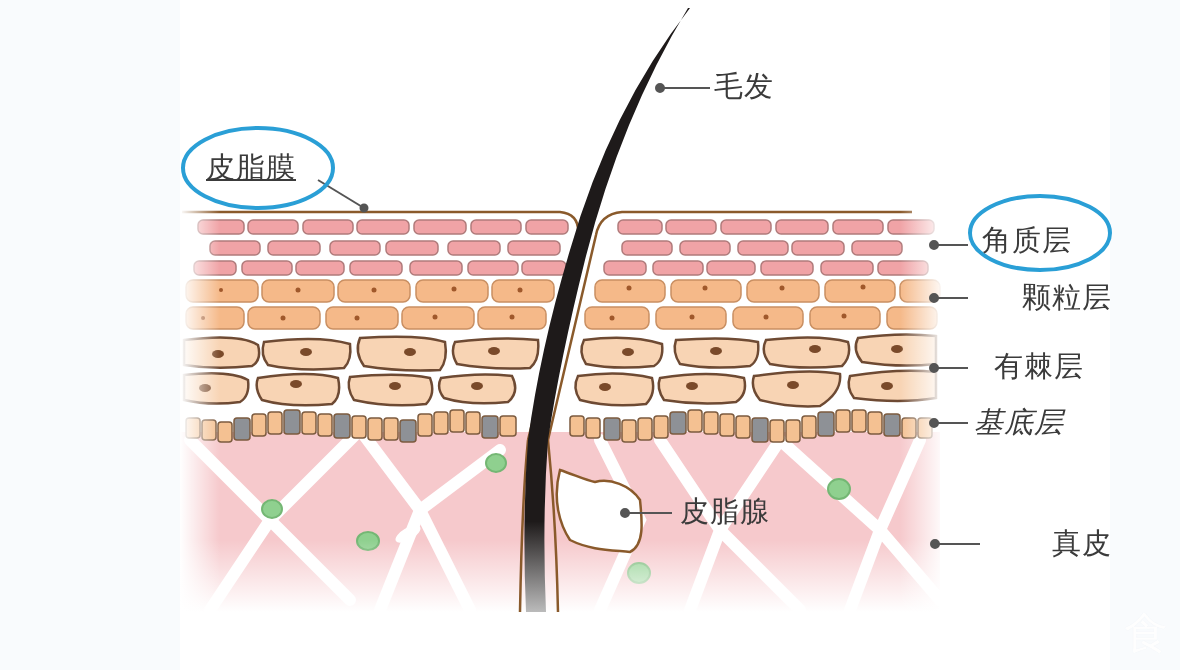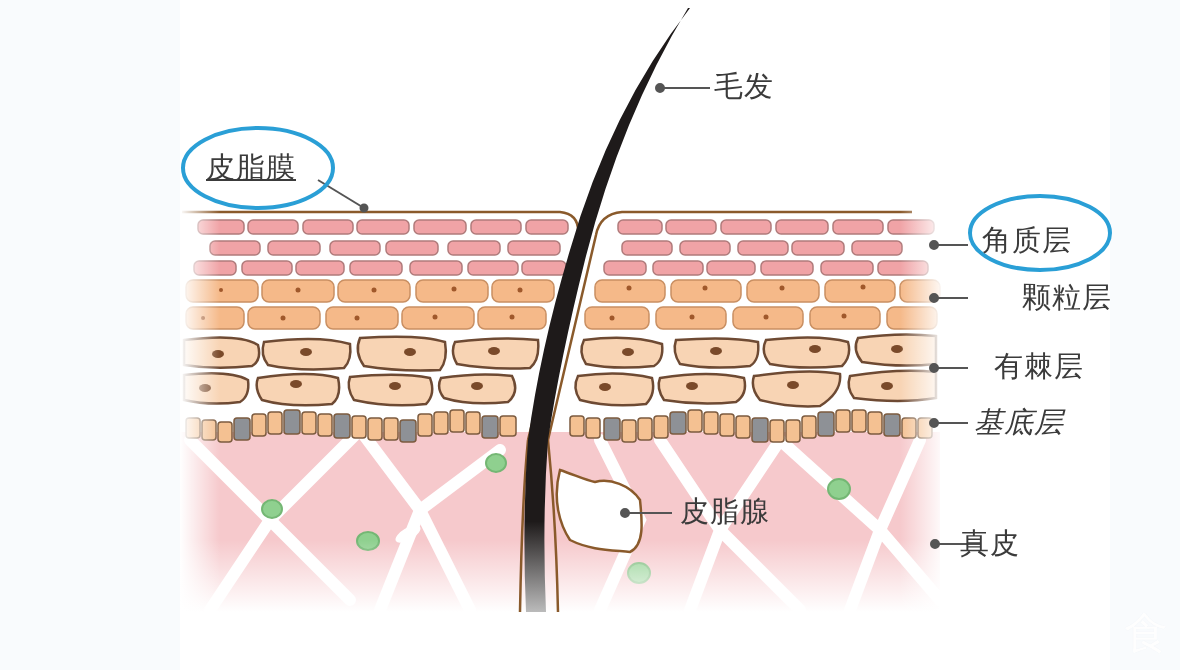--- a/index.html
+++ b/index.html
@@ -308,16 +308,16 @@
     <ellipse cx="1040" cy="233" rx="70" ry="37" fill="none" stroke="#2a9fd6" stroke-width="4"></ellipse>
   </svg>
 
   <div class="label" style="left:714px; top:72px;">毛发</div>
   <div class="label" style="left:206px; top:153px;text-decoration:underline;">皮脂膜</div>
   <div class="label" style="left:982px; top:226px;">角质层</div>
   <div class="label" style="left:974px; top:283px;margin-left:48px;">颗粒层</div>
   <div class="label" style="left:994px; top:352px;">有棘层</div>
   <div class="label" style="left:974px; top:408px;font-style:italic;">基底层</div>
   <div class="label" style="left:680px; top:497px;text-align:center;">皮脂腺</div>
-  <div class="label" style="left:960px; top:529px;">真皮</div>
+  <div class="label" style="left:1052px; top:529px;">真皮</div>
 
   <div class="watermark">食</div>
 </div>
 
 </body></html>

